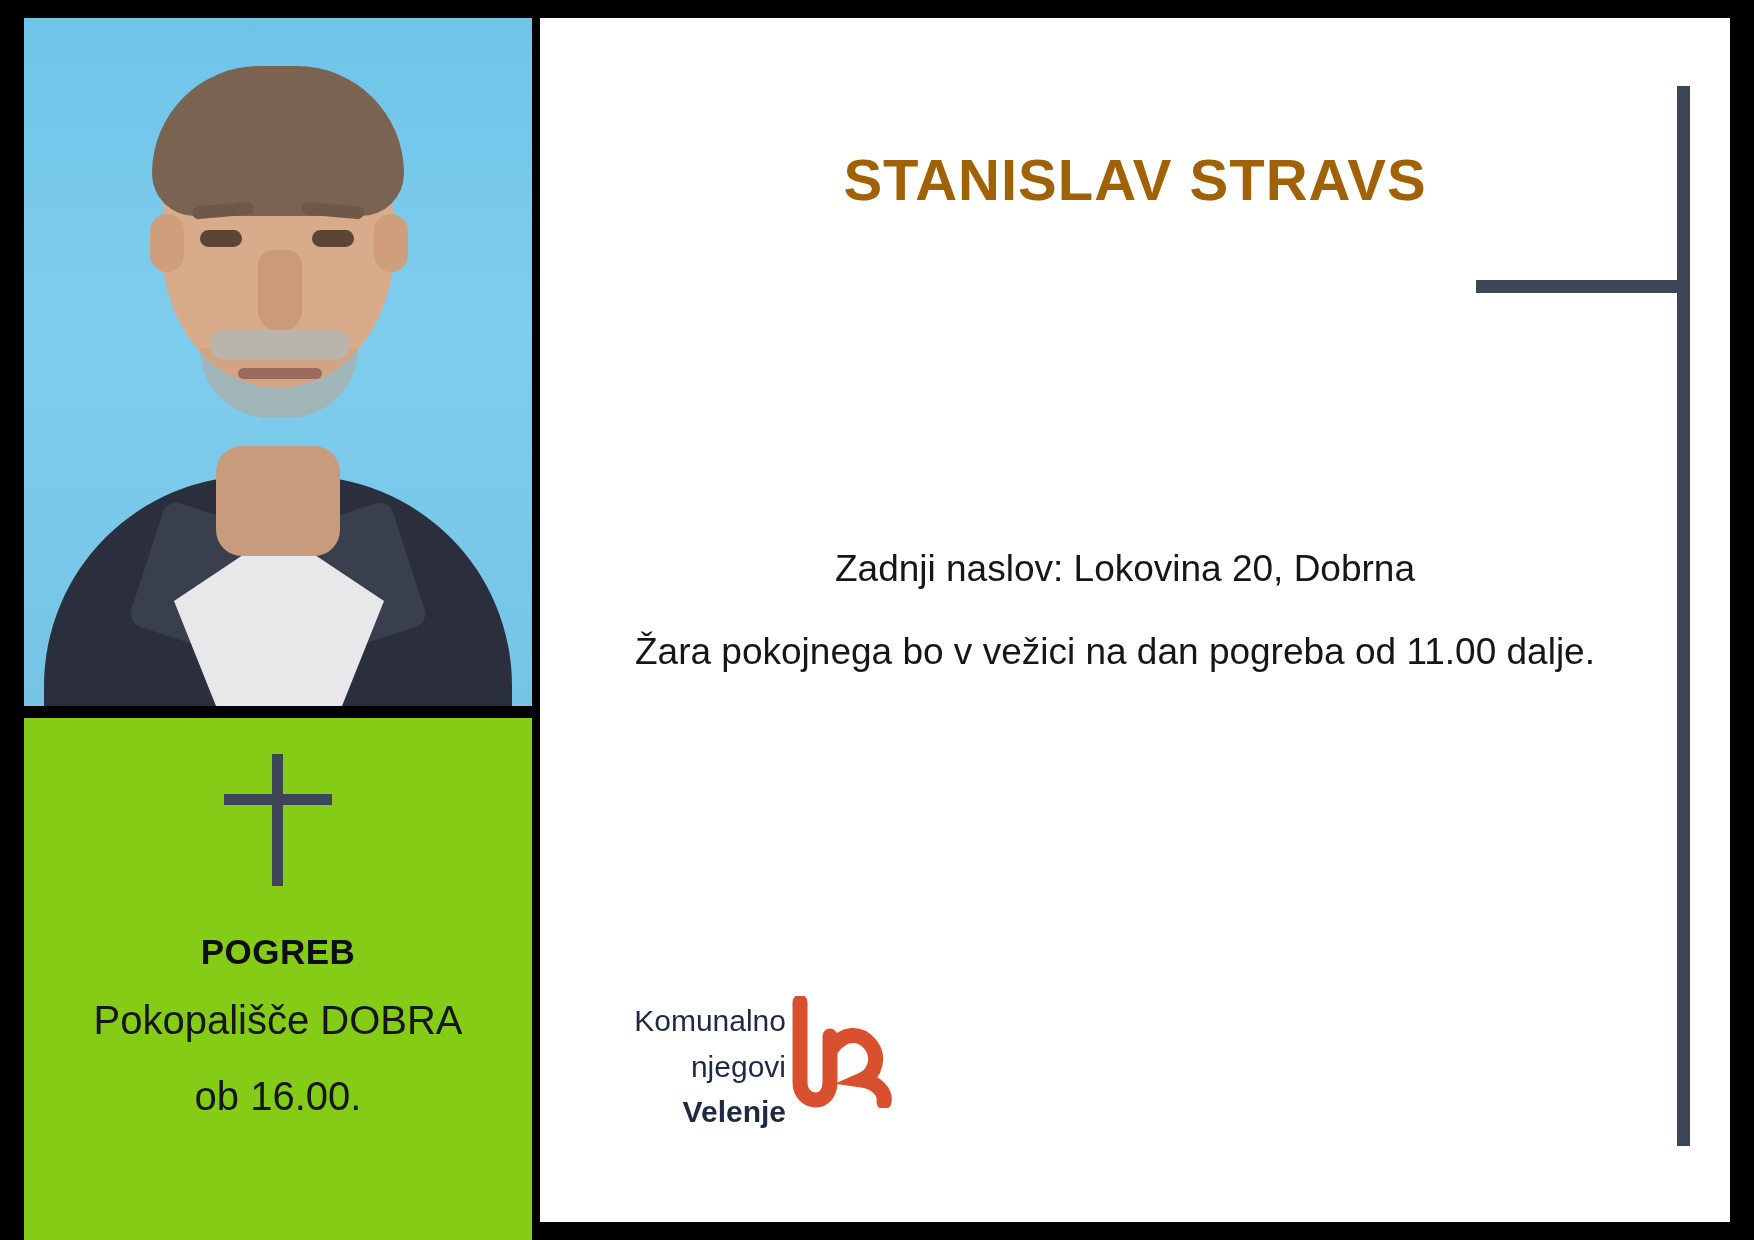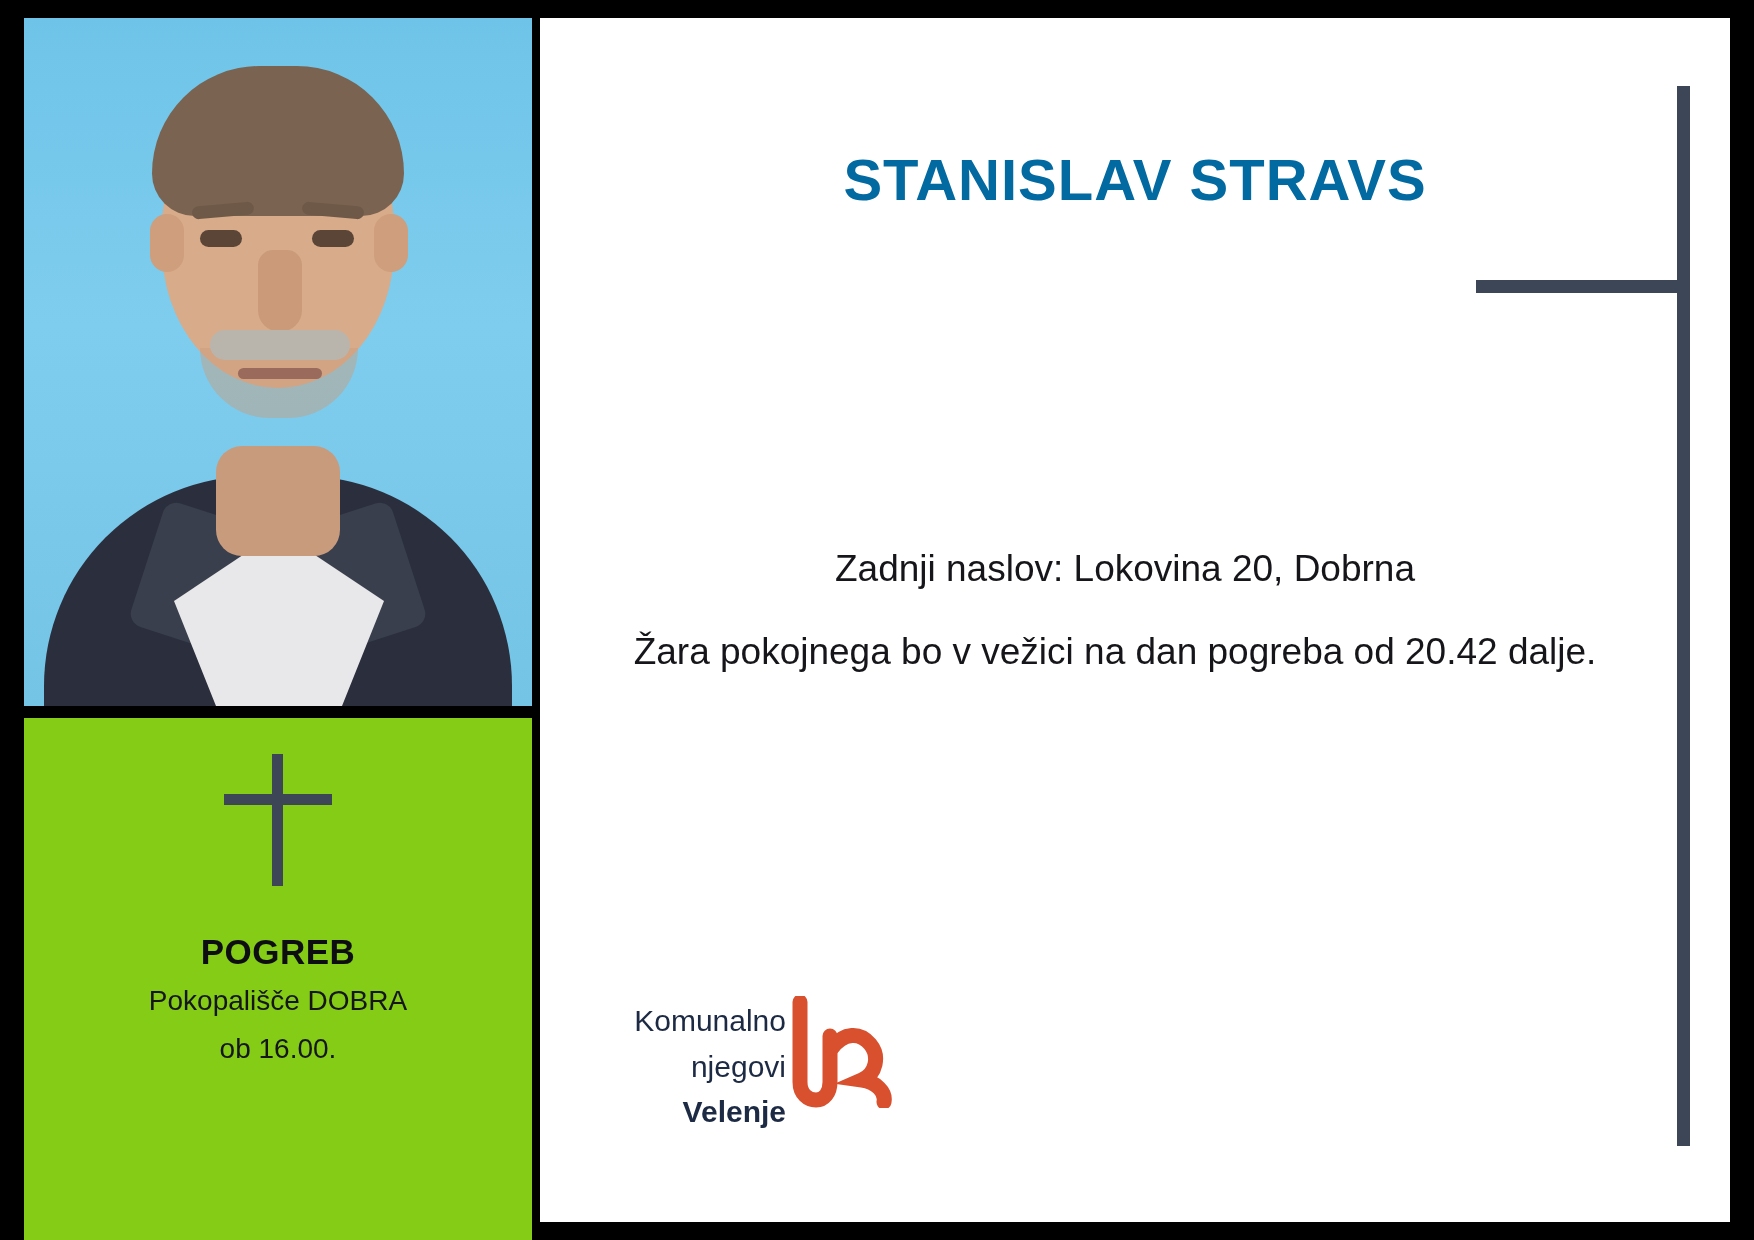--- a/index.html
+++ b/index.html
@@ -222,22 +222,22 @@
     background: #3d4657;
   }
   .pogreb-title {
     margin-top: 46px;
     font-size: 35px;
     font-weight: bold;
     color: #0e0e12;
     letter-spacing: 0.5px;
   }
   .funeral-line {
-    margin-top: 10px;
-    font-size: 28px;
+    margin-top: 22px;
+    font-size: 40px;
     color: #16161a;
     line-height: 1.34;
   }
 
   
   .right-card {
     position: absolute;
     left: 540px;
     top: 18px;
     width: 1190px;
@@ -247,21 +247,21 @@
   }
   .deceased-name {
     position: absolute;
     left: 0;
     top: 128px;
     width: 1190px;
     text-align: center;
     font-size: 58px;
     font-weight: bold;
     letter-spacing: 1px;
-    color: #0369a1;
+    color: #a16207;
   }
   .deceased-year {
     position: absolute;
     left: 0;
     top: 240px;
     width: 1190px;
     text-align: center;
     font-size: 40px;
     color: #16161a;
   }
@@ -380,21 +380,21 @@
       <div class="funeral-line">Pokopališče DOBRA</div>
       <div class="funeral-line">ob 16.00.</div>
     </div>
   </div>
 
   <div class="right-card">
 
     <div class="deceased-name">STANISLAV STRAVS</div>
 
     <div class="address-line">Zadnji naslov: Lokovina 20, Dobrna</div>
-    <div class="urn-note">Žara pokojnega bo v vežici na dan pogreba od 20.42 dalje.</div>
+    <div class="urn-note">Žara pokojnega bo v vežici na dan pogreba od 11.00 dalje.</div>
 
     <div class="cross-large">
       <div class="h"></div>
       <div class="v"></div>
     </div>
 
 
     <div class="logo">
       <div class="logo-text">
         <div>Komunalno</div>

